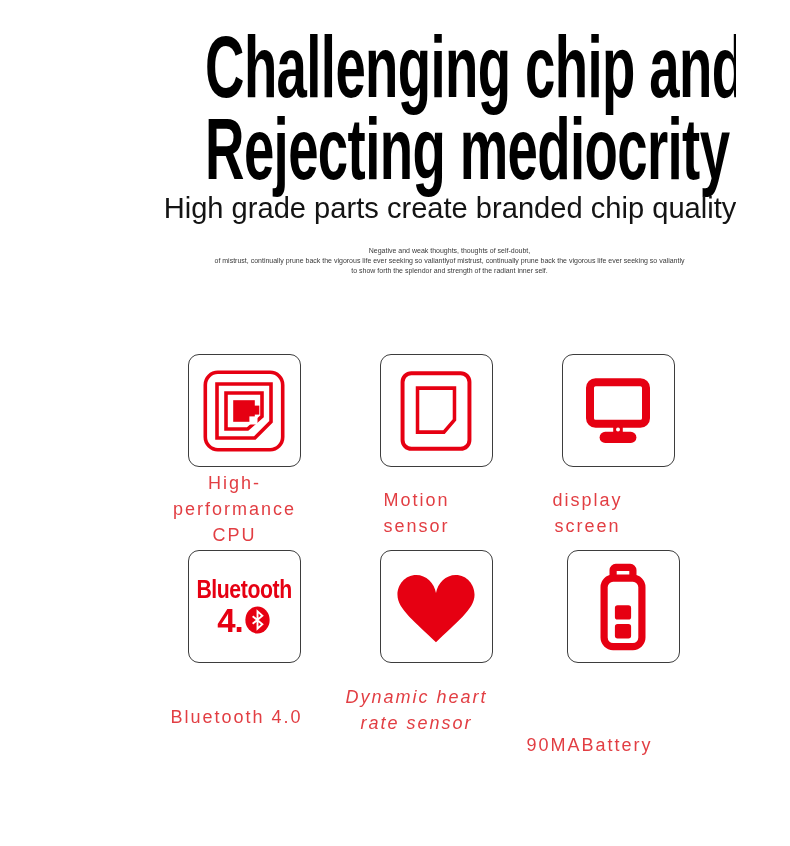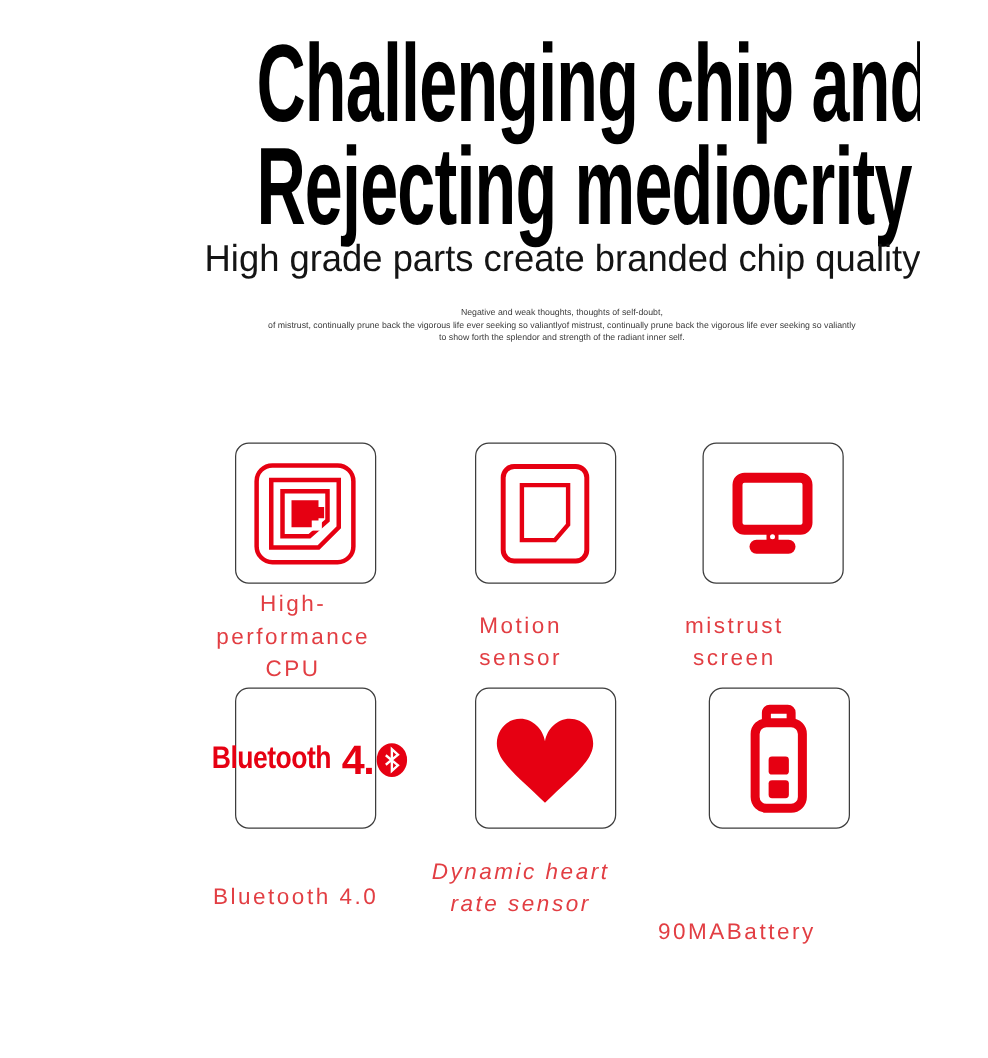--- a/index.html
+++ b/index.html
@@ -86,21 +86,21 @@
   }
   .l1 { left: 60px;  top: 470px; }
   .l2 { left: 242px; top: 487px; }
   .l3 { left: 413px; top: 487px; }
   .l4 { left: 62px;  top: 704px; }
   .l5 { left: 242px; top: 684px; font-style: italic; }
   .l6 { left: 415px; top: 684px; margin-top: 48px; }
   
   .bt-logo {
     display: flex;
-    flex-direction: row;
+    flex-direction: column;
     align-items: center;
     color: #e60012;
     line-height: 1;
   }
   .bt-word {
     font-weight: bold;
     font-size: 25px;
     letter-spacing: -0.5px;
     transform: scaleX(0.85);
     transform-origin: 50% 50%;
@@ -187,20 +187,20 @@
       <rect x="21" y="48" width="18" height="16" rx="3" fill="#e60012"></rect>
       <rect x="21" y="69" width="18" height="16" rx="3" fill="#e60012"></rect>
     </svg>
   </div>
 
   <div class="feature-label l1">High-
 performance
 CPU</div>
   <div class="feature-label l2">Motion
 sensor</div>
-  <div class="feature-label l3">mistrust
+  <div class="feature-label l3">display
 screen</div>
   <div class="feature-label l4">Bluetooth 4.0</div>
   <div class="feature-label l5">Dynamic heart
 rate sensor</div>
   <div class="feature-label l6">90MABattery</div>
 
 </div>
 
 </body></html>

